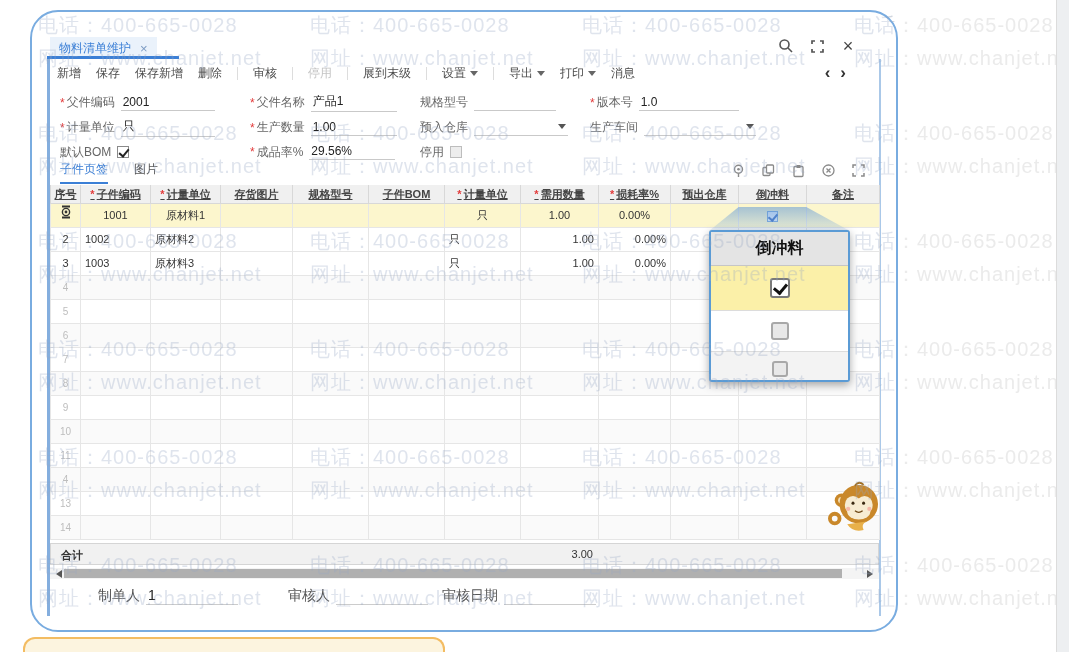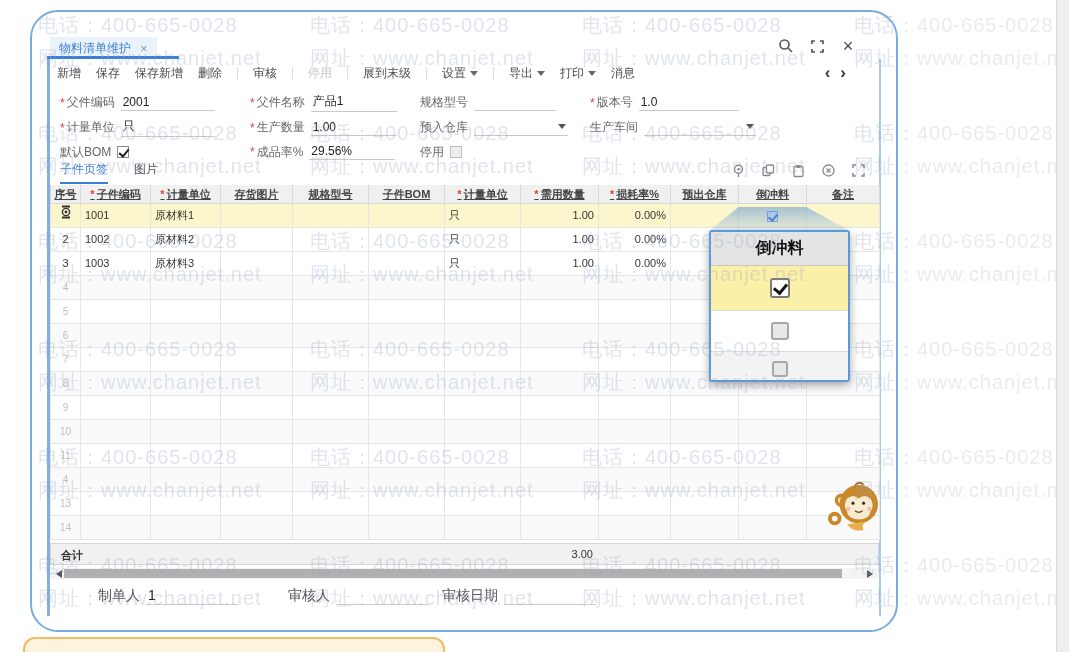--- a/index.html
+++ b/index.html
@@ -61,21 +61,21 @@
   .grid-icons{position:absolute;right:30px;top:151px;display:flex;gap:15px;align-items:center;}
   .gicon{width:15px;height:15px;display:inline-block;}
   
   table.grid{position:absolute;left:18px;top:173px;width:829px;border-collapse:collapse;
              table-layout:fixed;font-size:11px;color:#333;}
   table.grid th{height:18px;background:#f0f0f0;border:1px solid #d8d8d8;border-top:none;
                 font-weight:700;color:#444;text-align:center;padding:0 1px;white-space:nowrap;overflow:hidden;text-decoration:underline;}
   table.grid td{height:23px;line-height:23px;border:1px solid #e6e6e6;padding:0 4px;
                 overflow:hidden;white-space:nowrap;background:#fff;}
   tr.even td{background:#fafafa;}
-  tr.hl td{background:#fcf6cd;}
+  tr.hl td{background:#fcf6cd;text-align:center;}
   td.ctr{text-align:center;} td.num{text-align:right;}
   .seq-empty{color:#bdbdbd;font-size:10px;}
   .smallcb{width:11px;height:11px;border:1px solid #7aa6d8;background:#dfeafa;display:inline-block;
            position:relative;vertical-align:middle;box-sizing:border-box;}
   .smallcb.checked::after{content:"";position:absolute;left:2px;top:0;width:4px;height:7px;
            border:solid #3f6fbf;border-width:0 2px 2px 0;transform:rotate(40deg);}
   
   .total-row{position:absolute;left:18px;top:531px;width:829px;height:22px;background:#f1f1f1;
              border:1px solid #d5d5d5;box-sizing:border-box;font-size:11px;color:#333;}
   .total-label{position:absolute;left:10px;top:4px;font-weight:700;}

